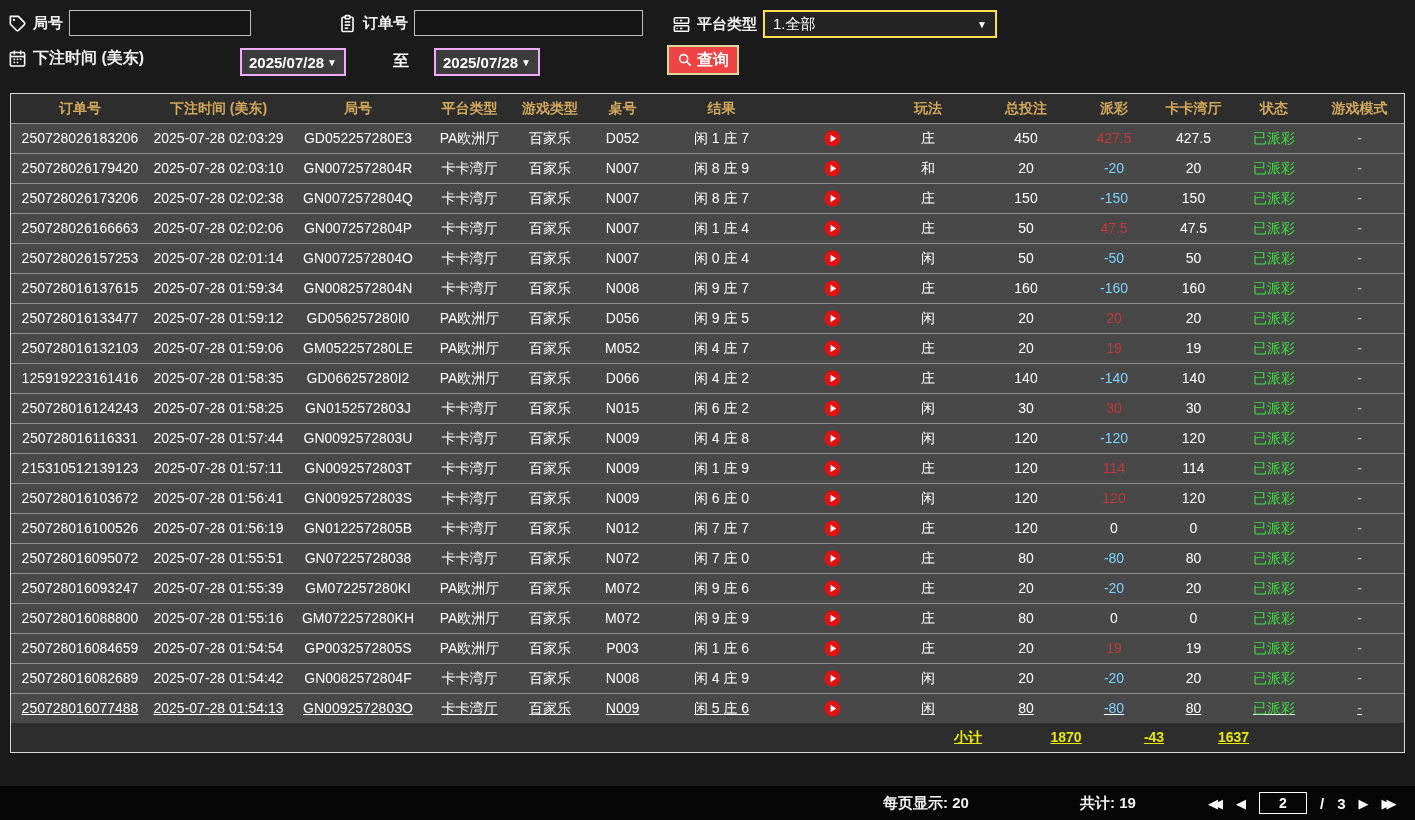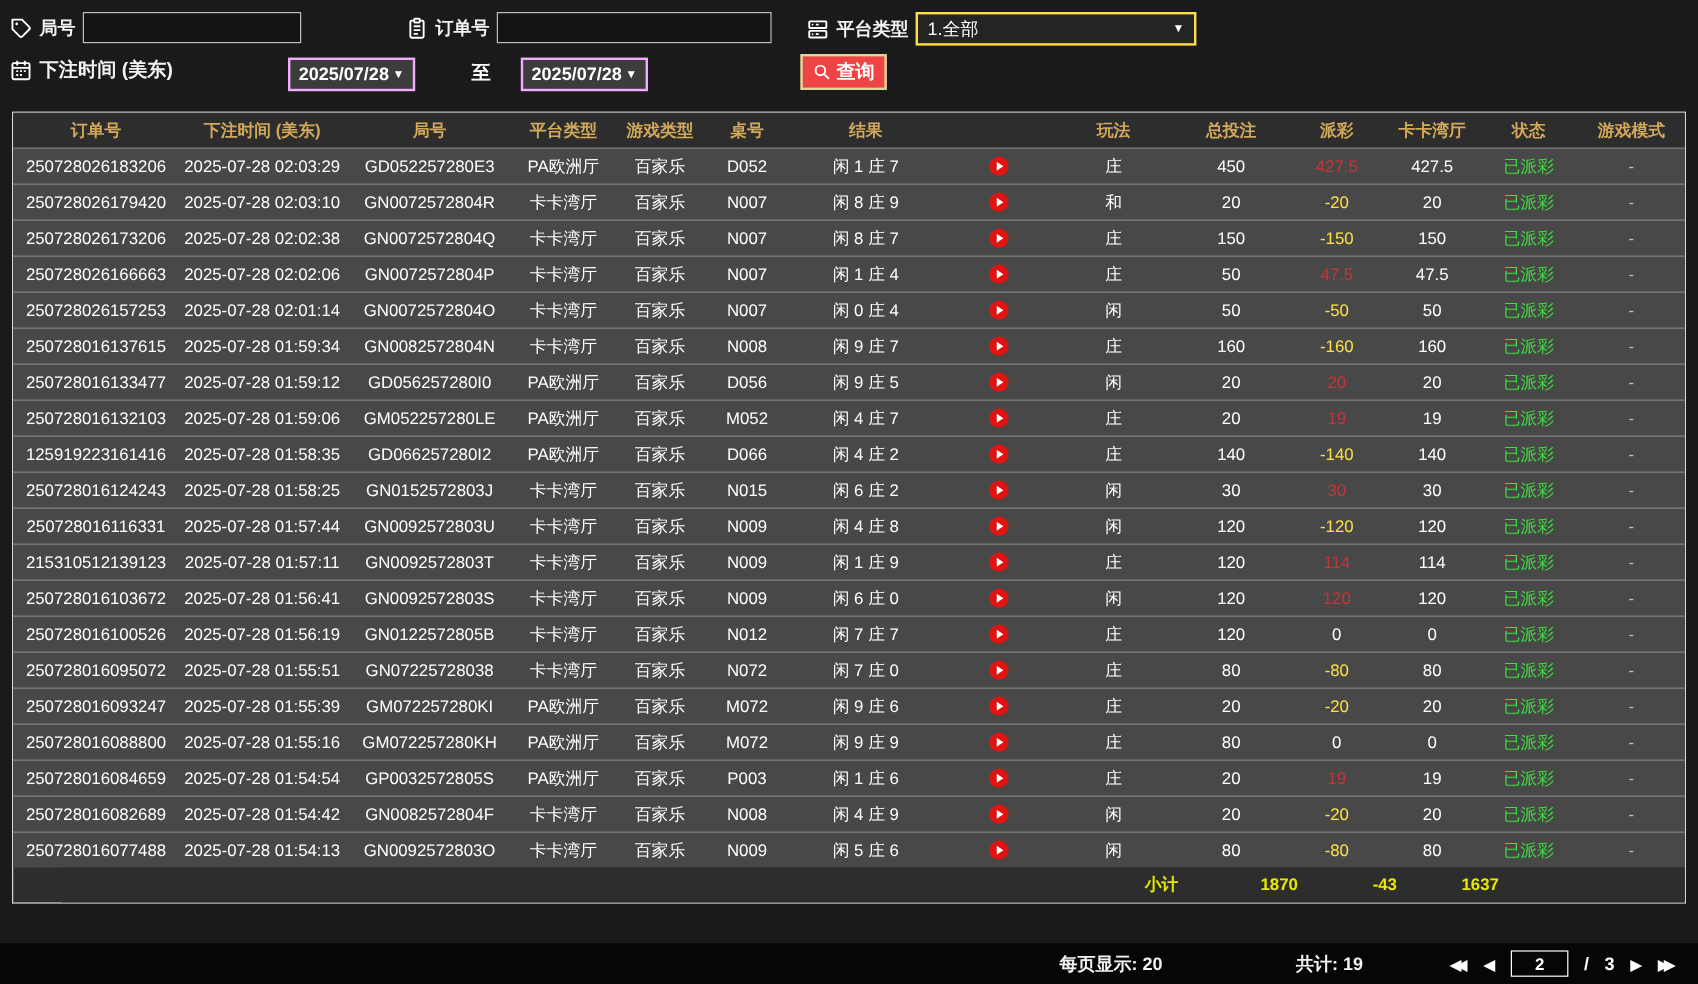--- a/index.html
+++ b/index.html
@@ -37,26 +37,26 @@
   .btable{
     position:absolute;left:10px;top:93px;width:1393px;
     border:1px solid #d8d8d8;background:#2d2d2d;
   }
   .trow{
     display:grid;
     grid-template-columns:138px 139px 140px 83px 78px 67px 131px 91px 100px 96px 80px 79px 82px 1fr;
     height:29px;line-height:29px;border-bottom:1px solid #8f8f8f;
     background:#484848;font-size:14px;text-align:center;
   }
-  .trow:last-child{border-bottom:none;}
+  .trow:last-child{border-bottom:none;text-decoration:underline;}
   .trow.header{background:#2d2d2d;color:#d2a85a;font-weight:bold;font-size:14px;}
   .trow.totals{background:#2d2d2d;color:#e8e800;font-weight:bold;margin-left:40px;}
   .cell{overflow:hidden;white-space:nowrap;}
   .cell.win{color:#c23737;}
-  .cell.loss{color:#fde047;}
+  .cell.loss{color:#7dd3fc;}
   .cell.zero{color:#ffffff;}
   .cell.status{color:#3fdf3f;}
   .cell.mode{color:#bdbdbd;}
   .cell.ylw{color:#e8e800;}
   .playwrap{display:flex;align-items:center;justify-content:center;height:29px;}
   .playbtn{width:17px;height:17px;cursor:pointer;display:block;}
   
   .pagebar{
     position:absolute;left:0;top:786px;width:1415px;height:34px;background:#060606;
   }

